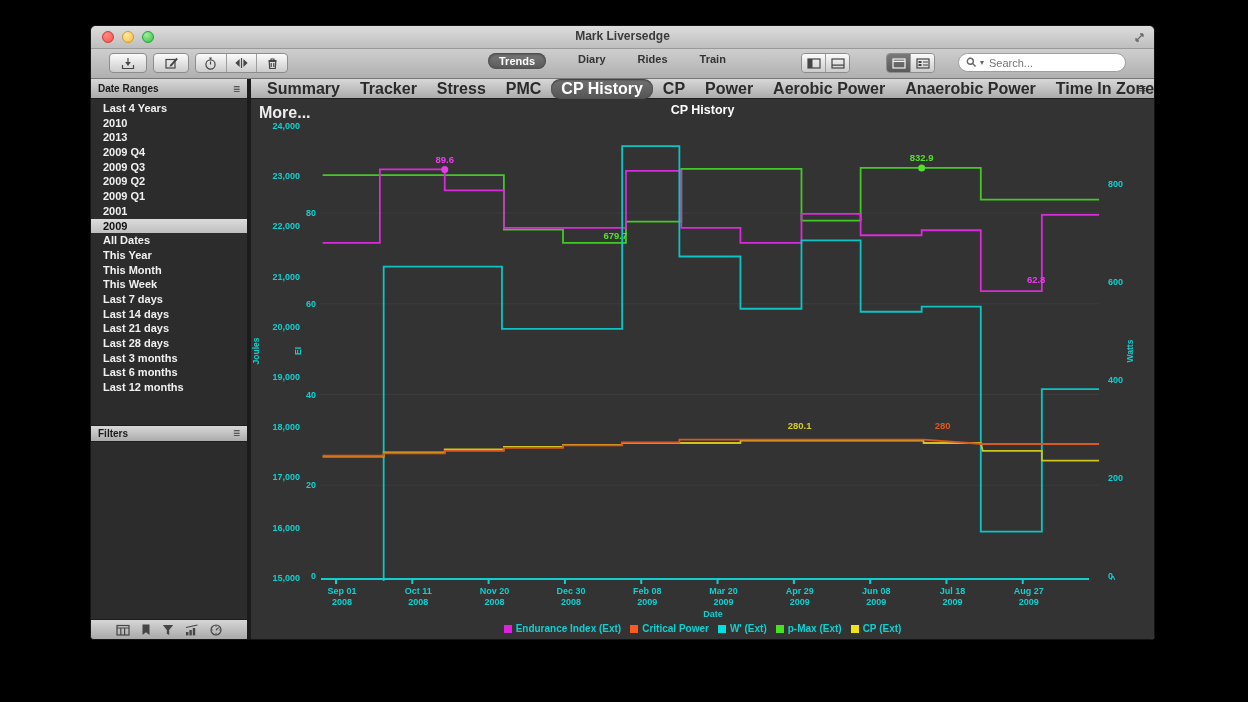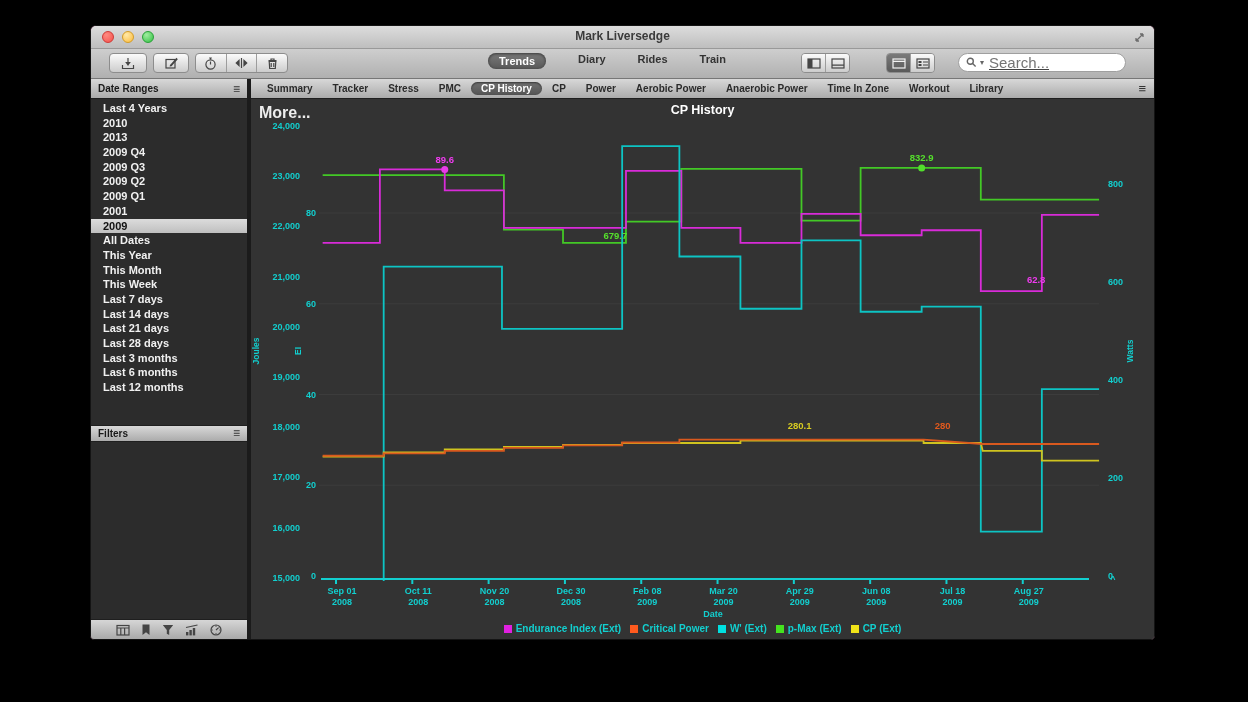--- a/index.html
+++ b/index.html
@@ -34,22 +34,22 @@
   .mode{cursor:default;white-space:nowrap;}
   .mode.selected{background:linear-gradient(#7b7b7b,#585858);color:#fff;border-radius:10px;
          padding:2px 11px;box-shadow:inset 0 1px 3px rgba(0,0,0,.55);}
   .pair{position:absolute;top:4px;display:flex;border:1px solid #8d8d8d;border-radius:4px;overflow:hidden;height:20px;box-sizing:border-box;}
   .pbtn{width:23px;display:flex;align-items:center;justify-content:center;background:linear-gradient(#fbfbfb,#cccccc);}
   .pbtn + .pbtn{border-left:1px solid #9d9d9d;}
   .pbtn.dark{background:linear-gradient(#7a7a7a,#5a5a5a);}
   .search{position:absolute;right:28px;top:4px;width:168px;height:19px;background:#fff;
           border:1px solid #9f9f9f;border-radius:10px;display:flex;align-items:center;
           padding:0 7px;gap:3px;box-sizing:border-box;}
-  .search input{border:0;outline:0;background:transparent;flex:1;font-size:15px;color:#444;
-          font-family:"Liberation Sans",sans-serif;min-width:0;text-decoration:underline;}
+  .search input{border:0;outline:0;background:transparent;flex:1;font-size:11px;color:#444;
+          font-family:"Liberation Sans",sans-serif;min-width:0;}
   .search .caret{font-size:8px;color:#666;}
   
   .content{flex:1;display:flex;min-height:0;}
   .splitter{width:4px;background:#1b1b1b;}
   
   .sidebar{width:156px;flex:none;background:#2c2c2c;display:flex;flex-direction:column;min-height:0;}
   .shead{height:20px;flex:none;background:linear-gradient(#d8d8d8,#ababab);
          border-bottom:1px solid #1f1f1f;display:flex;align-items:center;
          font-size:10px;font-weight:bold;color:#1a1a1a;padding:0 7px;box-sizing:border-box;}
   .shead .menu{margin-left:auto;font-size:12px;color:#333;}
@@ -65,21 +65,21 @@
   .fhead .menu{margin-left:auto;font-size:12px;color:#333;}
   .sspacer{flex:1;}
   .sbottom{height:19px;flex:none;background:linear-gradient(#d6d6d6,#a9a9a9);
          border-top:1px solid #1f1f1f;display:flex;align-items:center;justify-content:center;gap:11px;}
   
   .chartpane{flex:1;display:flex;flex-direction:column;min-width:0;background:#333;}
   .tabstrip{height:20px;flex:none;background:linear-gradient(#d8d8d8,#ababab);
          border-bottom:1px solid #1f1f1f;display:flex;align-items:center;
          padding:0 8px 0 6px;box-sizing:border-box;}
   .tabs{width:700px;display:flex;justify-content:space-between;align-items:center;}
-  .tab{font-size:10px;font-weight:bold;color:#2b2b2b;padding:1px 10px;border-radius:9px;white-space:nowrap;}
+  .tab{font-size:16px;font-weight:bold;color:#2b2b2b;padding:1px 10px;border-radius:9px;white-space:nowrap;}
   .tab.selected{background:linear-gradient(#717171,#545454);color:#fff;box-shadow:inset 0 1px 2px rgba(0,0,0,.5);}
   .tabmenu{margin-left:auto;font-size:13px;font-weight:bold;color:#333;}
   .chartarea{flex:1;position:relative;background:#333;}
   .morelink{position:absolute;left:8px;top:5px;font-size:16px;font-weight:bold;color:#ededed;}
   .charttitle{position:absolute;left:0;right:0;top:4px;text-align:center;
               font-size:12.5px;font-weight:bold;color:#fff;}
   #chart-svg{position:absolute;left:0;top:0;}
   .legend{position:absolute;left:0;right:0;bottom:5px;display:flex;justify-content:center;
           align-items:center;gap:9px;font-size:10px;font-weight:bold;color:#12cfcf;}
   .legenditem{display:flex;align-items:center;gap:4px;white-space:nowrap;}

